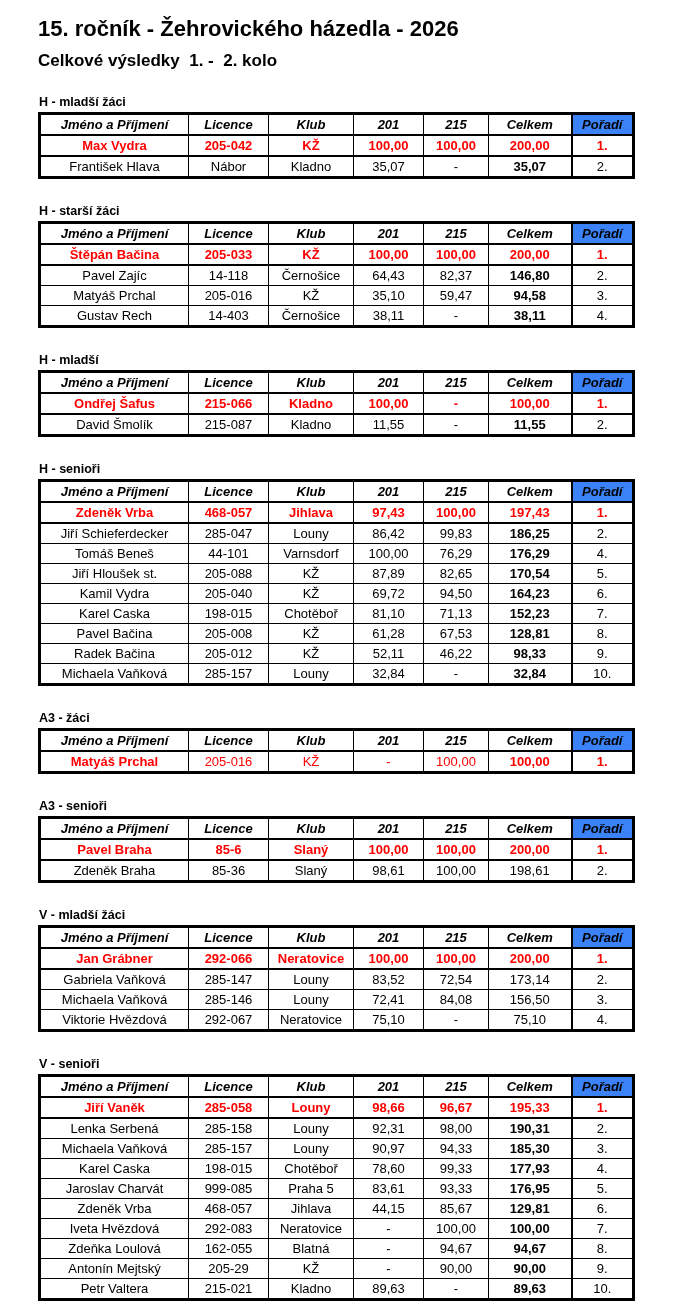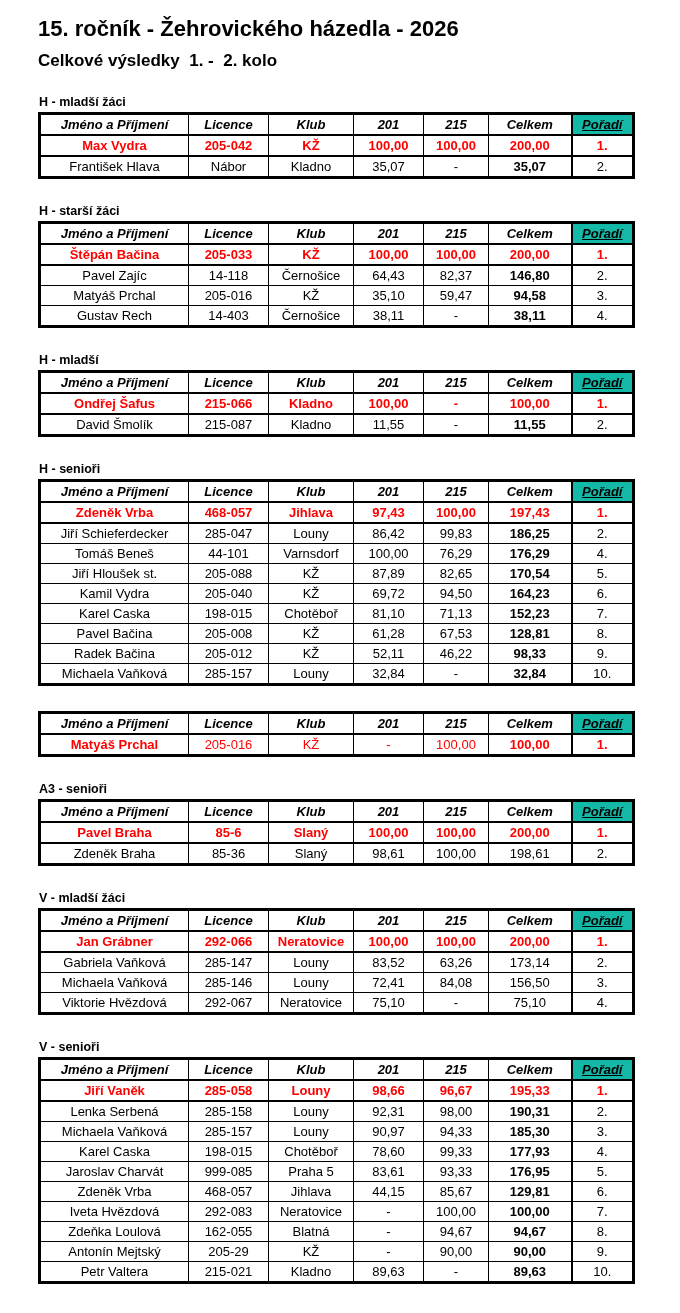--- a/index.html
+++ b/index.html
@@ -32,21 +32,21 @@
     border:1px solid #000;
     text-align:center; vertical-align:middle;
     font-size:13px; line-height:15px;
     height:17px; padding:1px 2px;
     overflow:hidden; white-space:nowrap;
   }
   table.results th {
     font-weight:bold; font-style:italic;
     border-bottom:2.5px solid #000;
   }
-  table.results th.col-poradi { background:#14b8a6;text-decoration:underline; }
+  table.results th.col-poradi { background:#3b82f6; }
   table.results th.col-poradi, table.results td.col-poradi { border-left:2.5px solid #000; }
 
   tr.winner td { color:#ff0000; border-bottom:2.5px solid #000;margin-top:20px; }
 
   
   tr.v-A td { font-weight:bold; }
   
   tr.v-B td:nth-child(1), tr.v-B td:nth-child(6), tr.v-B td:nth-child(7) { font-weight:bold; }
   
   tr.v-C td:nth-child(6) { font-weight:bold; }
@@ -314,20 +314,21 @@
               <td class="col-klub">Louny</td>
               <td class="col-201">32,84</td>
               <td class="col-215">-</td>
               <td class="col-celkem">32,84</td>
               <td class="col-poradi">10.</td>
             </tr>
           </tbody>
         </table>
       </div>
       <div class="section">
+        <div class="section-label">A3 - žáci</div>
         <table class="results">
           <colgroup>
             <col style="width: 149px;">
             <col style="width: 80px;">
             <col style="width: 85px;">
             <col style="width: 70px;">
             <col style="width: 65px;">
             <col style="width: 83px;">
             <col style="width: 62px;">
           </colgroup>
@@ -431,21 +432,21 @@
               <td class="col-201">100,00</td>
               <td class="col-215">100,00</td>
               <td class="col-celkem">200,00</td>
               <td class="col-poradi">1.</td>
             </tr>
             <tr class="v-D">
               <td class="col-name">Gabriela Vaňková</td>
               <td class="col-licence">285-147</td>
               <td class="col-klub">Louny</td>
               <td class="col-201">83,52</td>
-              <td class="col-215">63,26</td>
+              <td class="col-215">72,54</td>
               <td class="col-celkem">173,14</td>
               <td class="col-poradi">2.</td>
             </tr>
             <tr class="v-D">
               <td class="col-name">Michaela Vaňková</td>
               <td class="col-licence">285-146</td>
               <td class="col-klub">Louny</td>
               <td class="col-201">72,41</td>
               <td class="col-215">84,08</td>
               <td class="col-celkem">156,50</td>

